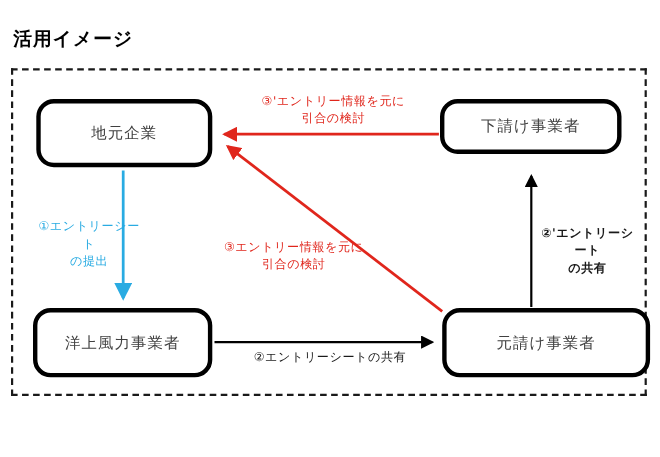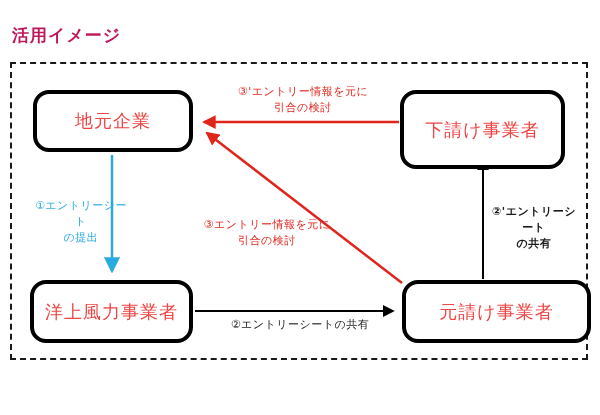--- a/index.html
+++ b/index.html
@@ -13,21 +13,21 @@
     background: #ffffff;
     overflow: hidden;
   }
 
   .page-title {
     position: absolute;
     left: 12px;
     top: 24px;
     font-size: 17px;
     font-weight: bold;
-    color: #be185d;
+    color: #000000;
     letter-spacing: 1px;
   }
 
   .diagram-frame {
     position: absolute;
     left: 10px;
     top: 62px;
     width: 578px;
     height: 298px;
     border: 2px dashed #1a1a1a;
@@ -35,27 +35,27 @@
   }
 
   .node {
     position: absolute;
     background: #ffffff;
     border: 4px solid #000000;
     border-radius: 16px;
     display: flex;
     align-items: center;
     justify-content: center;
-    font-size: 18px;
-    color: #ef4444;
+    font-size: 14px;
+    color: #404040;
     letter-spacing: 1px;
     z-index: 2;
   }
   .node-local      { left: 33px;  top: 90px;  width: 160px; height: 62px; }
-  .node-subcon     { left: 400px; top: 90px;  width: 165px; height: 79px; }
+  .node-subcon     { left: 400px; top: 90px;  width: 165px; height: 50px; }
   .node-offshore   { left: 30px;  top: 280px; width: 163px; height: 63px; }
   .node-prime      { left: 402px; top: 280px; width: 189px; height: 63px; }
 
   svg.arrows {
     position: absolute;
     left: 0; top: 0;
     width: 600px; height: 415px;
     z-index: 1;
     pointer-events: none;
   }

